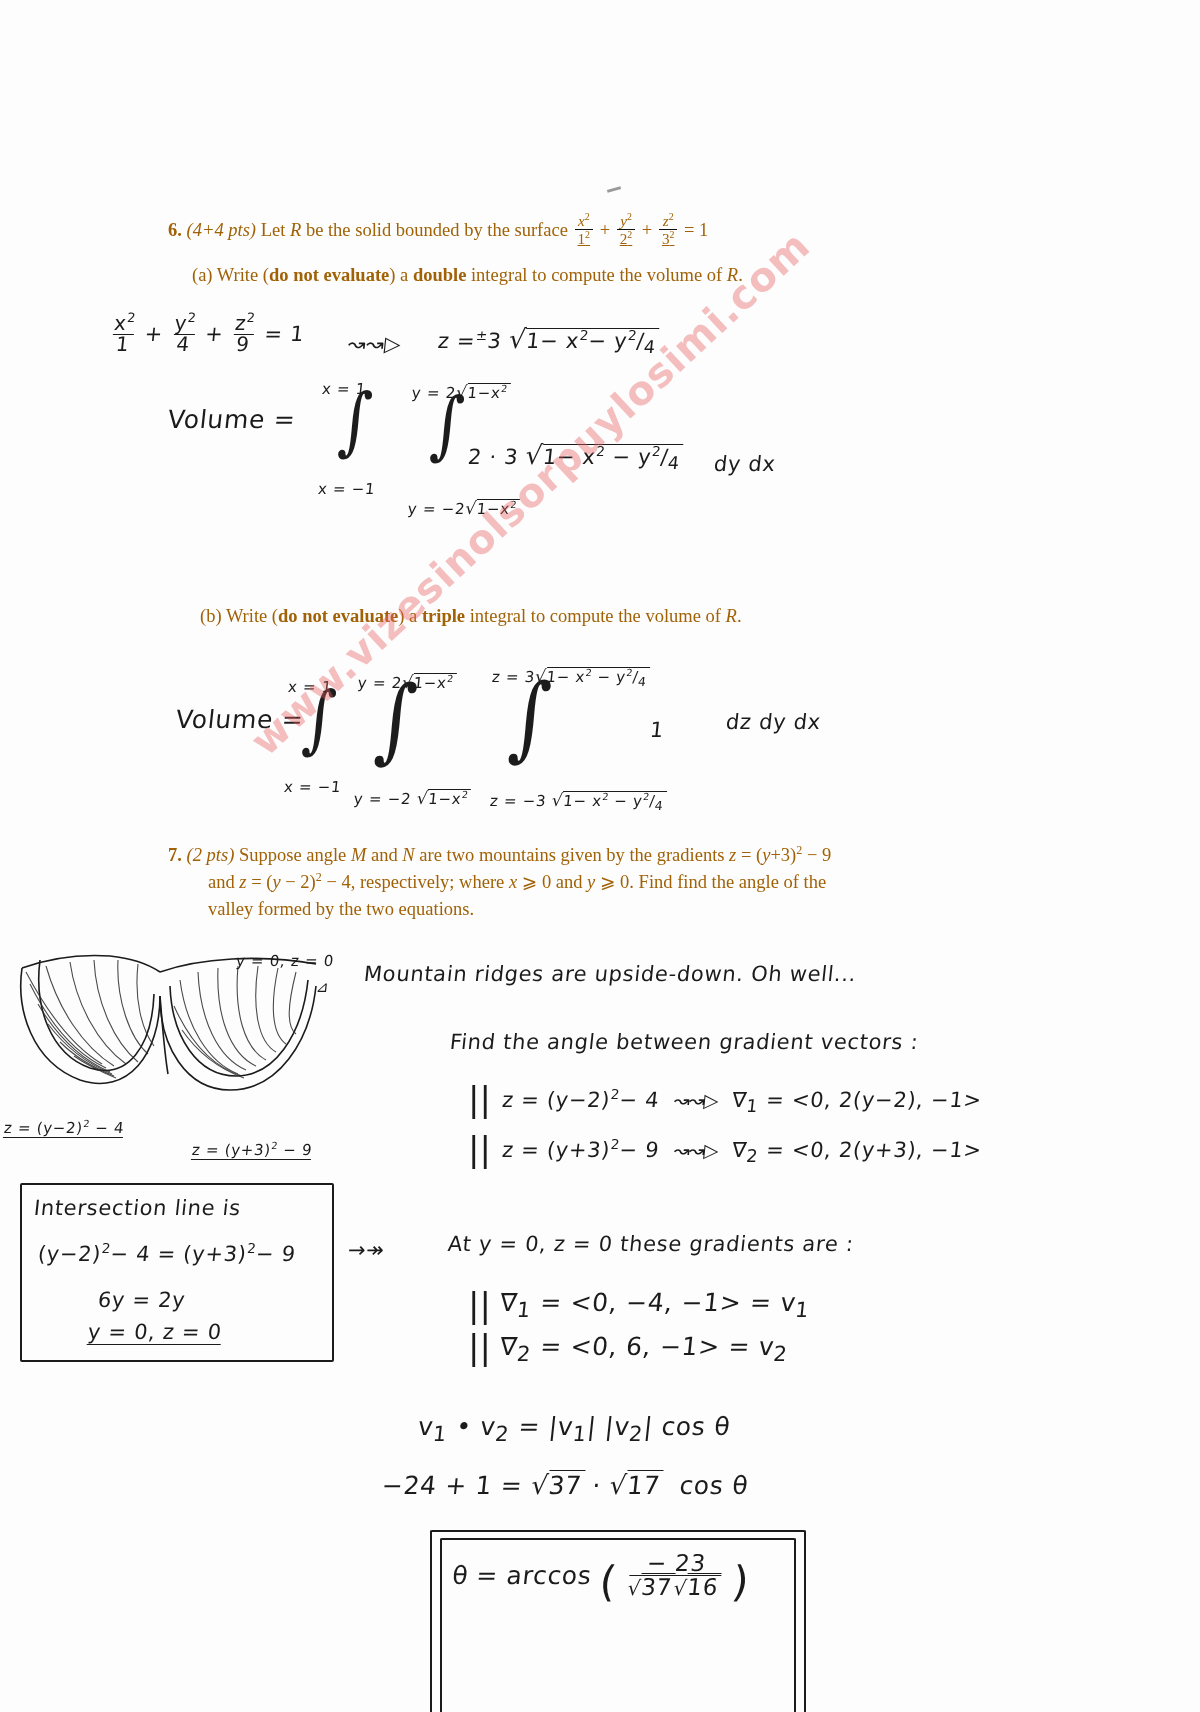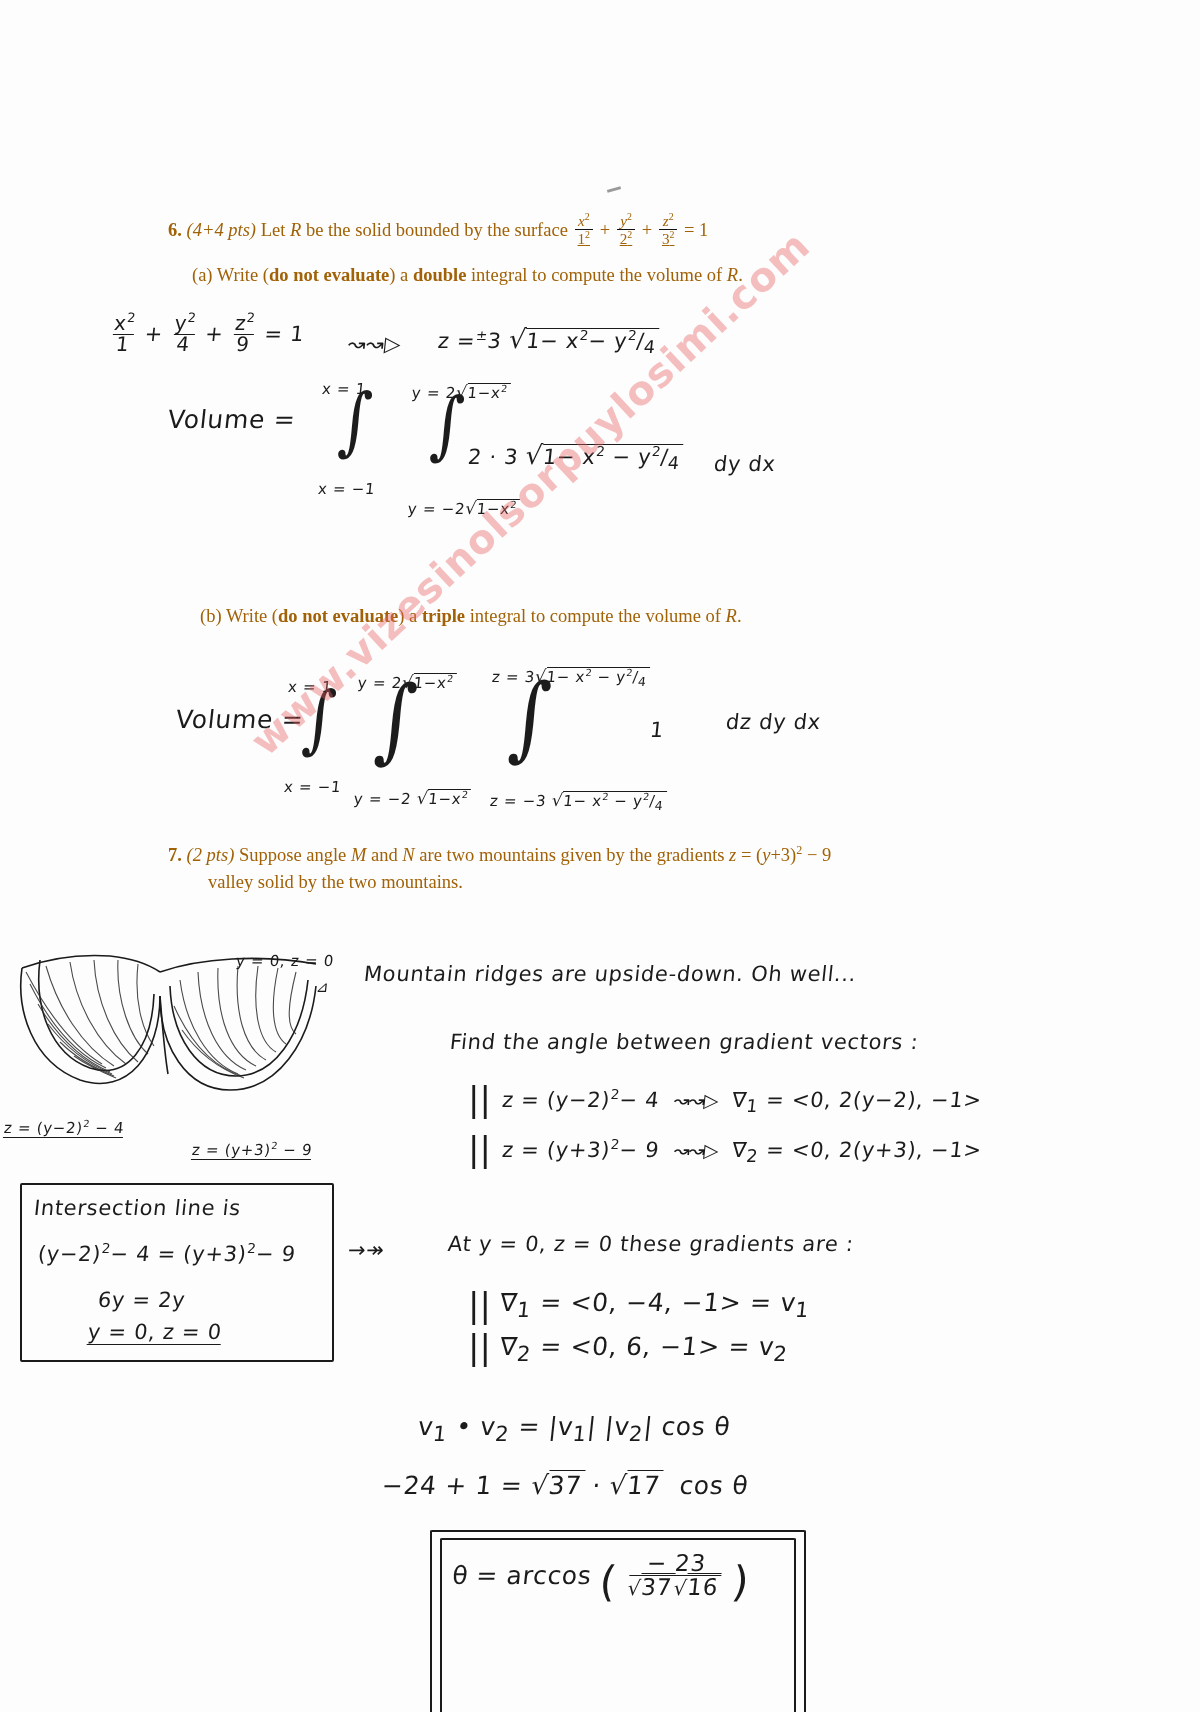--- a/index.html
+++ b/index.html
@@ -235,21 +235,24 @@
   <div class="hand intsign tall" style="left:506px; top:690px; position:absolute;">∫</div>
   <div class="hand hw hw-sm" style="left:490px; top:790px;">z = −3 <span style="font-size:17px;">√</span><span class="rad">1− x<sup class="sm">2</sup> − y<sup class="sm">2</sup>/<sub>4</sub></span></div>
 
   <div class="hand hw hw-md" style="left:650px; top:718px;">1</div>
   <div class="hand hw hw-md" style="left:726px; top:710px;">dz dy dx</div>
 
   <div class="typeset" id="q7">
     <span class="num">7.</span>
     <span class="it">(2 pts)</span>
     <span>Suppose angle </span><span class="it">M</span><span> and </span><span class="it">N</span><span> are two mountains given by the gradients </span><span><span class="it">z</span> = (<span class="it">y</span>+3)<sup class="sm">2</sup> − 9</span>
-    <span class="indent">valley solid by the two mountains.</span>
+    <span class="indent">
+      <span>and </span><span><span class="it">z</span> = (<span class="it">y</span> − 2)<sup class="sm">2</sup> − 4</span><span>, respectively; where </span><span><span class="it">x</span> ⩾ 0</span><span> and </span><span><span class="it">y</span> ⩾ 0</span><span>. Find find the angle of the</span>
+    </span>
+    <span class="indent">valley formed by the two equations.</span>
   </div>
 
   <svg class="sketch" viewBox="0 0 340 200">
     <g fill="none" stroke="#1b1b1b" stroke-width="1.6">
 
       <path d="M12,18 C6,60 22,112 70,130 C118,146 150,104 150,46"></path>
       <path d="M30,10 C24,56 40,104 80,118 C118,130 142,96 144,44"></path>
       <path d="M12,18 C40,8 70,4 100,6 C120,8 138,14 150,22"></path>
 
       <path d="M150,46 C150,96 176,140 220,140 C268,140 300,92 306,36"></path>

